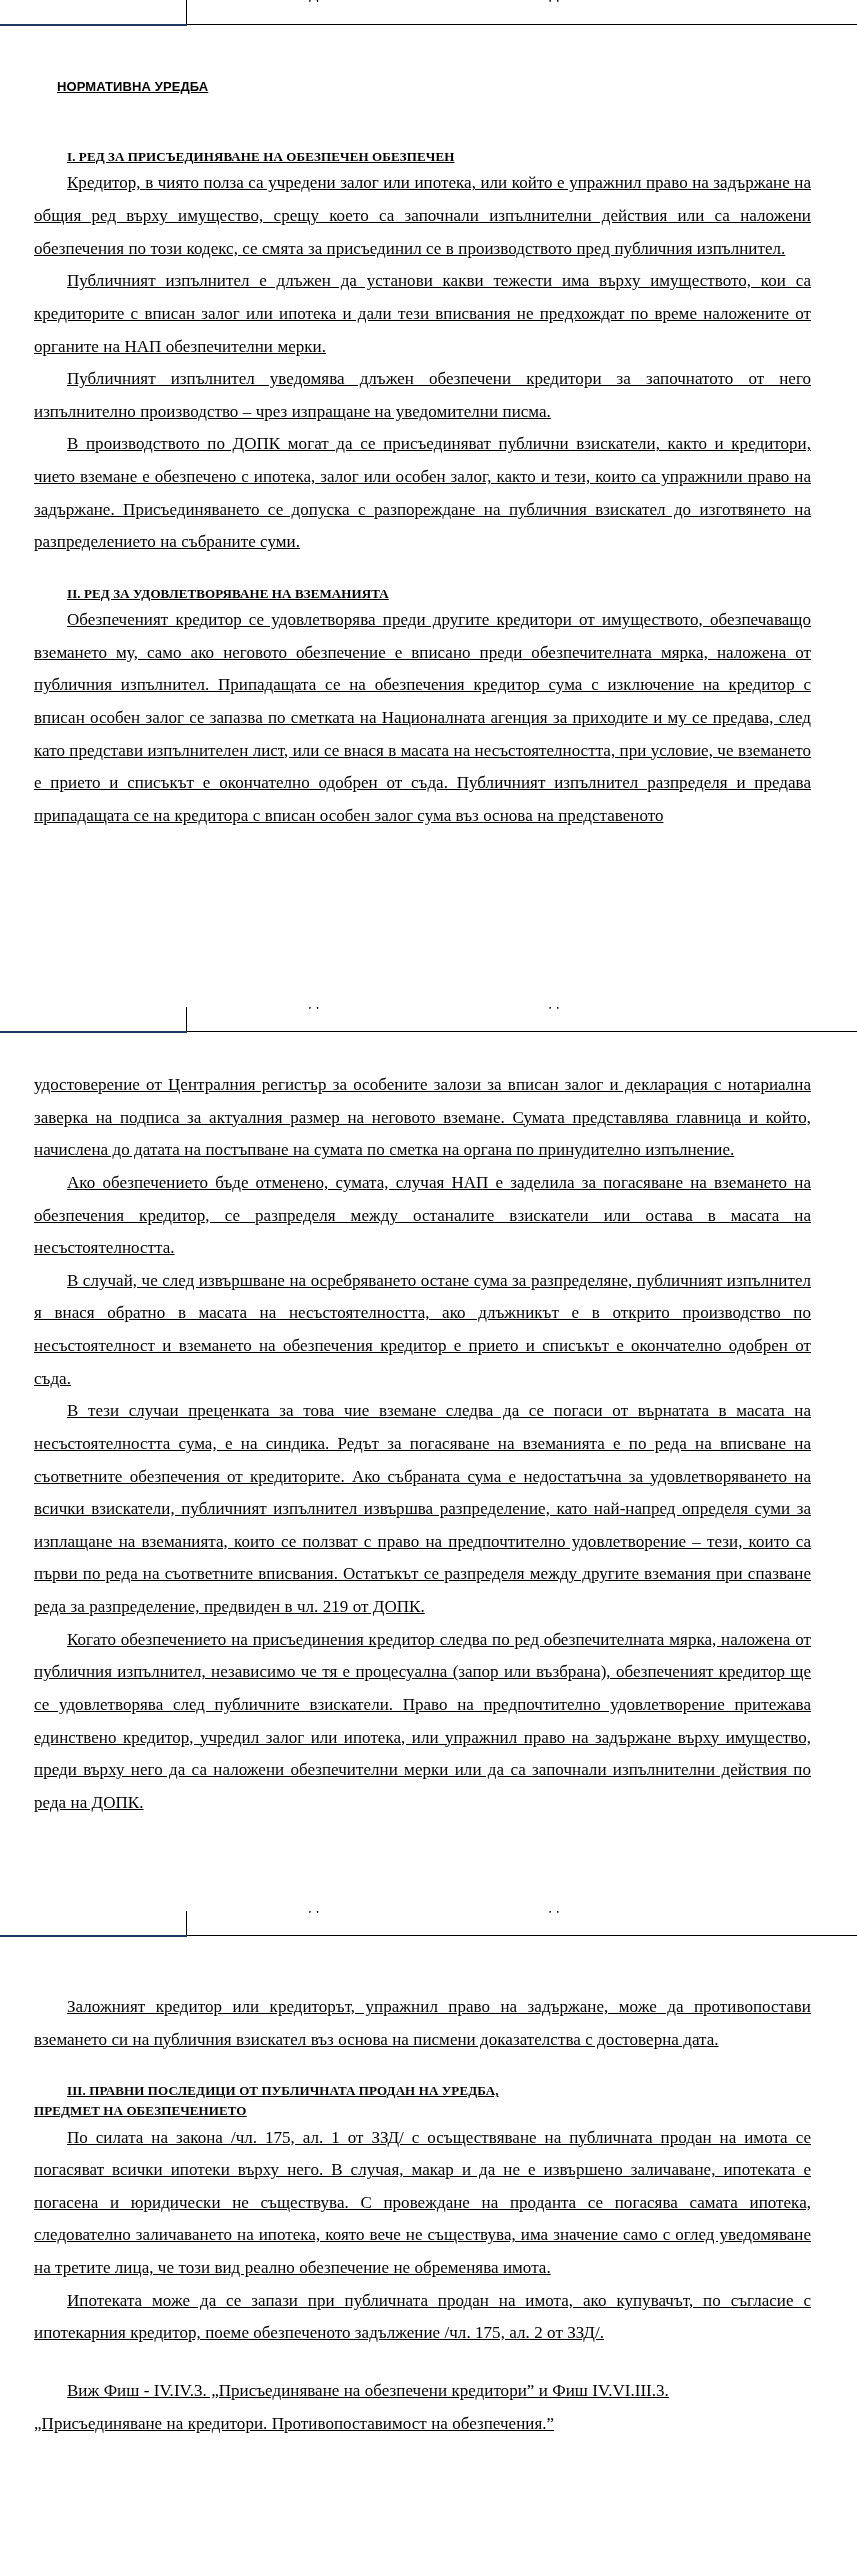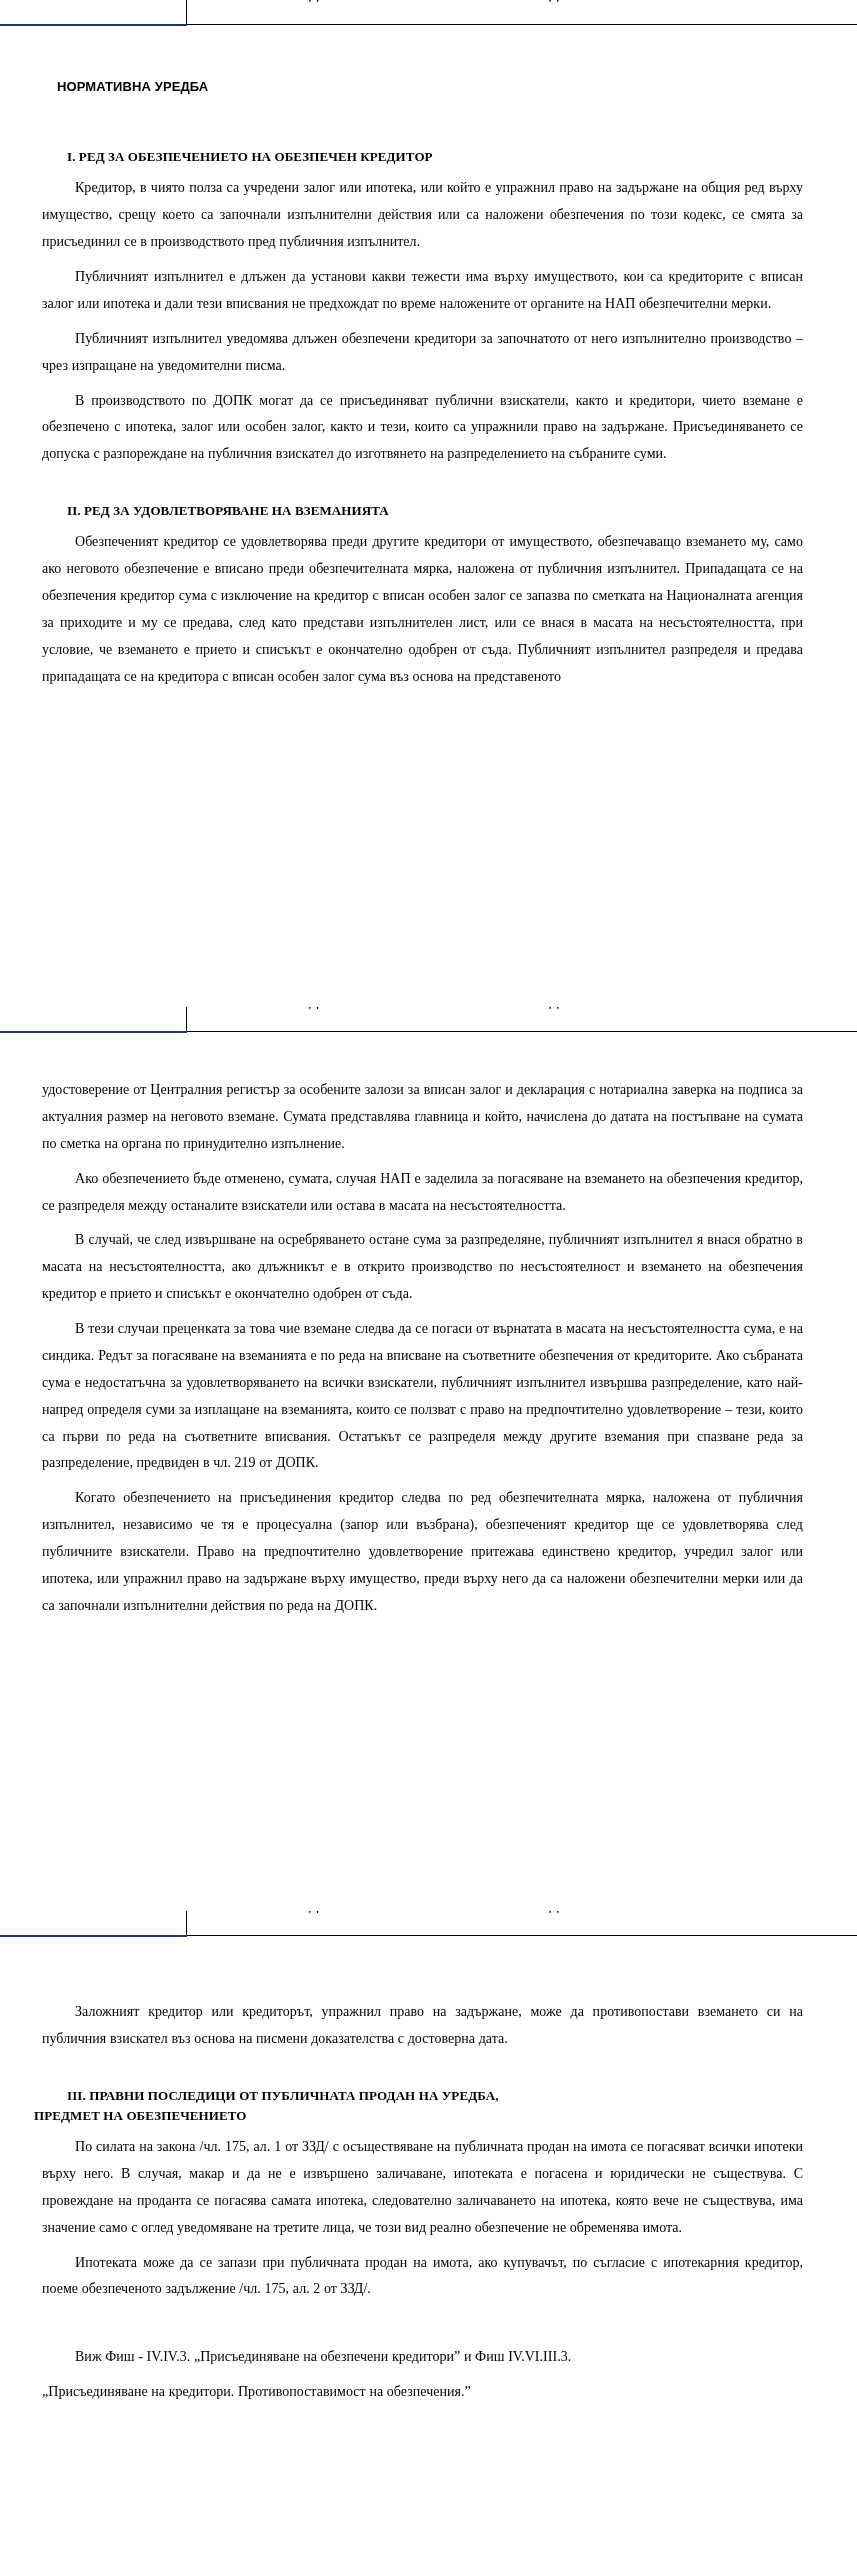--- a/index.html
+++ b/index.html
@@ -9,20 +9,21 @@
   }
   body {
     width: 858px;
     font-family: "Liberation Serif", "DejaVu Serif", serif;
     color: #000000;
     -webkit-font-smoothing: none;
   }
   .doc {
     width: 696px;
     position: relative;
+    text-decoration: underline;
   }
   
   .page {
     position: relative;
     width: 858px;
     box-sizing: border-box;
     overflow: hidden;
   }
   .page-1 { height: 1007px; }
   .page-2 { height: 904px; }
@@ -107,22 +108,22 @@
     line-height: 1.55;
     text-align: justify;
     text-indent: 33px;
     letter-spacing: 0.1px;
   }
   h3.section-head.justified-wide {
     text-align: justify;
     text-align-last: left;
   }
   p.para {
-    margin: 8px;
-    font-size: 14px;
+    margin: 0;
+    font-size: 17px;
     line-height: 1.92;
     text-align: justify;
     text-align-last: left;
     text-indent: 33px;
     letter-spacing: 0.03px;
     word-spacing: 0.1px;
   }
   p.para.cont {
     text-indent: 0;
   }
@@ -144,21 +145,21 @@
     <div class="body-area">
       <div class="spacer-xl"></div>
 
       <h2 class="block-title">НОРМАТИВНА УРЕДБА</h2>
 
       <div class="spacer-sm"></div>
 
 
       <div class="spacer-lg"></div>
 
-      <h3 class="section-head">I. РЕД ЗА ОБЕЗПЕЧЕНИЕТО НА ОБЕЗПЕЧЕН КРЕДИТОР</h3>
+      <h3 class="section-head">I. РЕД ЗА ПРИСЪЕДИНЯВАНЕ НА ОБЕЗПЕЧЕН ОБЕЗПЕЧЕН</h3>
 
       <p class="para">Кредитор, в чиято полза са учредени залог или ипотека, или който е упражнил право на задържане на общия ред върху имущество, срещу което са започнали изпълнителни действия или са наложени обезпечения по този кодекс, се смята за присъединил се в производството пред публичния изпълнител.</p>
       <p class="para">Публичният изпълнител е длъжен да установи какви тежести има върху имуществото, кои са кредиторите с вписан залог или ипотека и дали тези вписвания не предхождат по време наложените от органите на НАП обезпечителни мерки.</p>
       <p class="para">Публичният изпълнител уведомява длъжен обезпечени кредитори за започнатото от него изпълнително производство – чрез изпращане на уведомителни писма.</p>
       <p class="para">В производството по ДОПК могат да се присъединяват публични взискатели, както и кредитори, чието вземане е обезпечено с ипотека, залог или особен залог, както и тези, които са упражнили право на задържане. Присъединяването се допуска с разпореждане на публичния взискател до изготвянето на разпределението на събраните суми.</p>
 
       <div class="spacer-md"></div>
 
       <h3 class="section-head">II. РЕД ЗА УДОВЛЕТВОРЯВАНЕ НА ВЗЕМАНИЯТА</h3>
 

